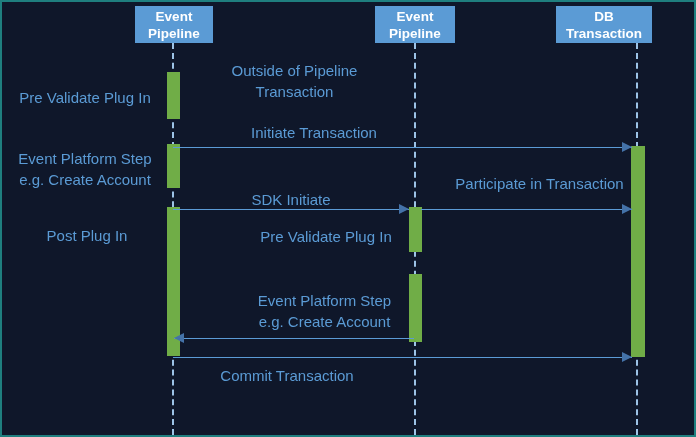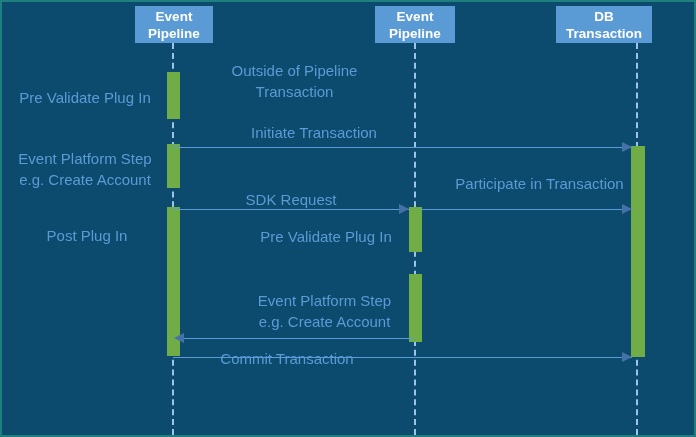--- a/index.html
+++ b/index.html
@@ -4,21 +4,21 @@
 <style>
   html, body {
     margin: 0;
     padding: 0;
     background: #ffffff;
   }
   #canvas {
     position: relative;
     width: 696px;
     height: 437px;
-    background: #0c4a6e;
+    background: #0f172a;
     box-sizing: border-box;
     border: 2px solid #1F7F7F;
     overflow: hidden;
     font-family: "Liberation Sans", sans-serif;
   }
 
   
   .participant {
     position: absolute;
     background: #5B9BD5;
@@ -129,24 +129,24 @@
   <div class="label two-line" style="left:2px; top:146px; width:162px;">Event Platform Step
 e.g. Create Account</div>
 
   <div class="label" style="left:10px; top:224px; width:150px;">Post Plug In</div>
 
   <div class="label two-line" style="left:185px; top:58px; width:215px;">Outside of Pipeline
 Transaction</div>
 
   <div class="label" style="left:205px; top:121px; width:214px;">Initiate Transaction</div>
 
-  <div class="label" style="left:196px; top:188px; width:186px;">SDK Request</div>
+  <div class="label" style="left:196px; top:188px; width:186px;">SDK Initiate</div>
 
   <div class="label" style="left:436px; top:172px; width:203px;">Participate in Transaction</div>
 
   <div class="label" style="left:244px; top:225px; width:160px;">Pre Validate Plug In</div>
 
   <div class="label two-line" style="left:240px; top:288px; width:165px;">Event Platform Step
 e.g. Create Account</div>
 
-  <div class="label" style="left:205px; top:347px; width:160px;">Commit Transaction</div>
+  <div class="label" style="left:205px; top:364px; width:160px;">Commit Transaction</div>
 
 </div>
 
 </body></html>

